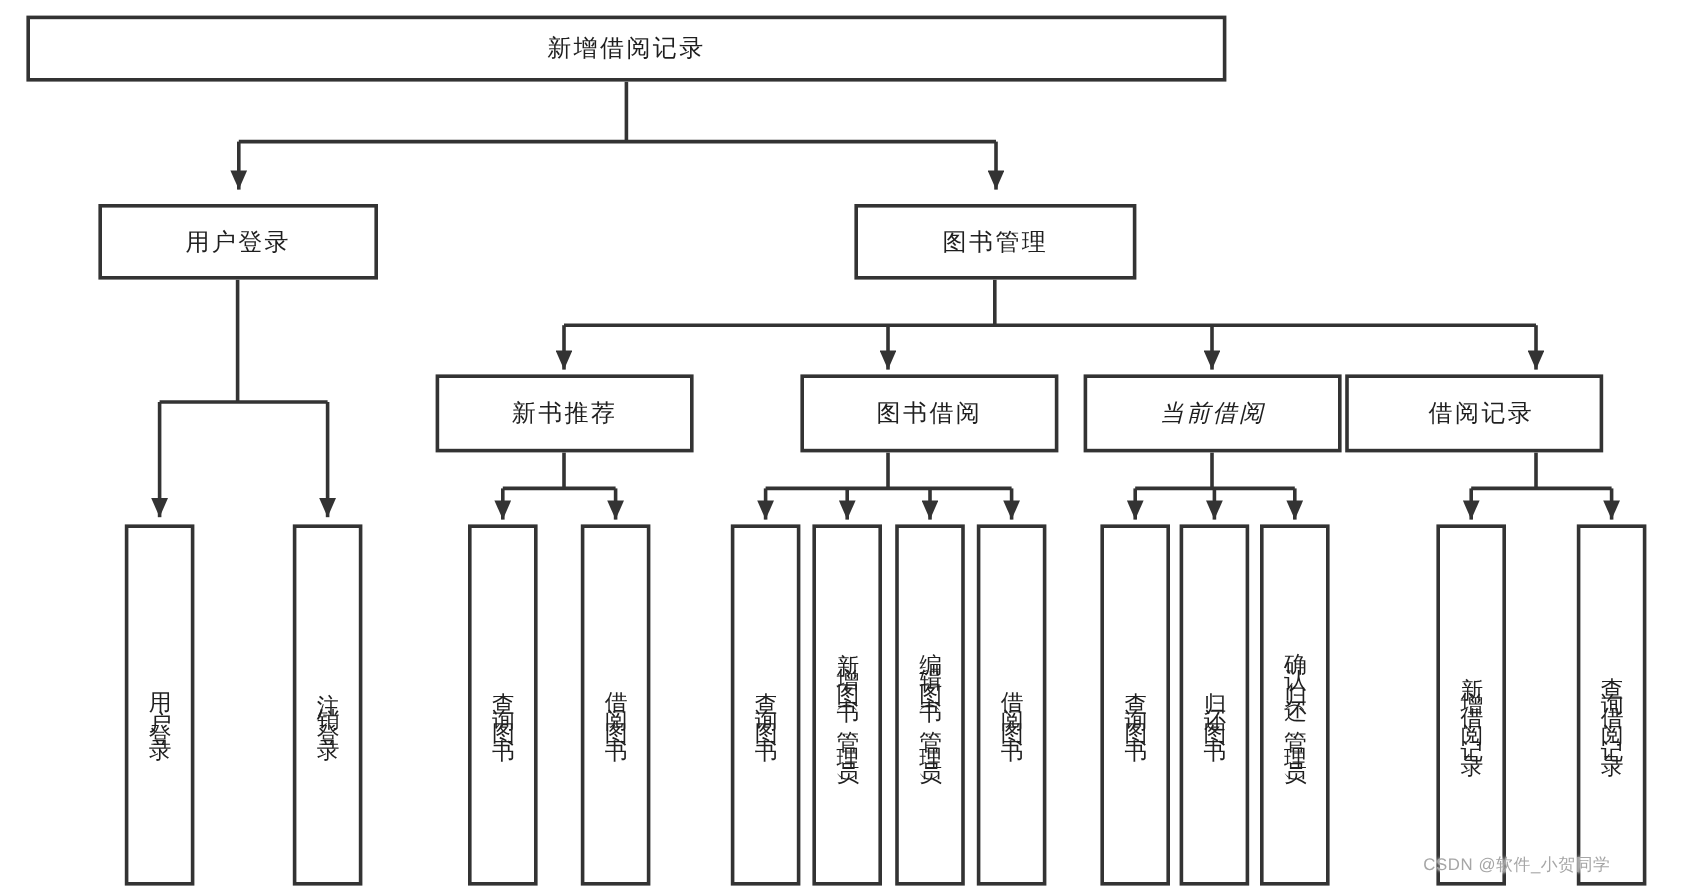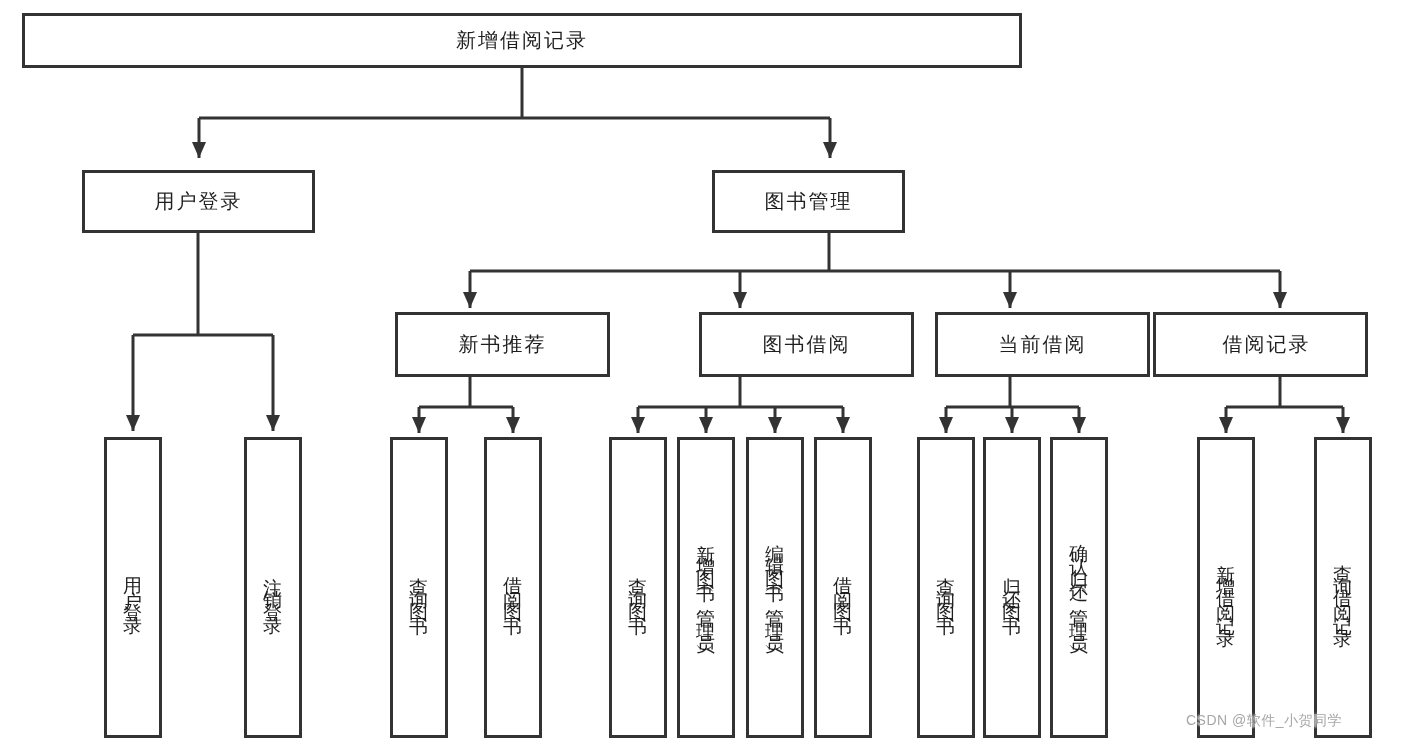--- a/index.html
+++ b/index.html
@@ -44,21 +44,21 @@
     top: 437px;
   }
   .vlabel {
     writing-mode: vertical-lr;
     text-orientation: mixed;
     font-size: 19px;
     letter-spacing: 13px;
     line-height: 1;
   }
   .lvl2 { top: 170px; height: 63px; }
-  .lvl3 { top: 312px; height: 65px; width: 215px; margin-left: 32px; }
+  .lvl3 { top: 312px; height: 65px; width: 215px; }
   .watermark {
     position: absolute;
     left: 1186px;
     top: 712px;
     z-index: 5;
     font-size: 14px;
     letter-spacing: 0.5px;
     color: #a6a6a6;
     text-shadow: 0 0 3px #ffffff, 1px 1px 2px #ffffff;
     white-space: nowrap;
@@ -119,31 +119,31 @@
     </g>
   </svg>
 
   <div class="node" style="left:22px;top:13px;width:1000px;height:55px;">
     <span class="hlabel">新增借阅记录</span>
   </div>
 
   <div class="node lvl2" style="left:82px;width:233px;">
     <span class="hlabel">用户登录</span>
   </div>
-  <div class="node lvl2" style="left:712px;width:193px;">
+  <div class="node lvl2" style="left:712px;width:235px;">
     <span class="hlabel">图书管理</span>
   </div>
 
   <div class="node lvl3" style="left:363px;">
     <span class="hlabel">新书推荐</span>
   </div>
   <div class="node lvl3" style="left:667px;">
     <span class="hlabel">图书借阅</span>
   </div>
-  <div class="node lvl3" style="left:903px;">
+  <div class="node lvl3" style="left:903px;font-style:italic;">
     <span class="hlabel">当前借阅</span>
   </div>
   <div class="node lvl3" style="left:1121px;padding-left:12px;">
     <span class="hlabel">借阅记录</span>
   </div>
 
   <div class="node vbox" style="left:104px;">
     <span class="vlabel">用户登录</span>
   </div>
   <div class="node vbox" style="left:244px;">

